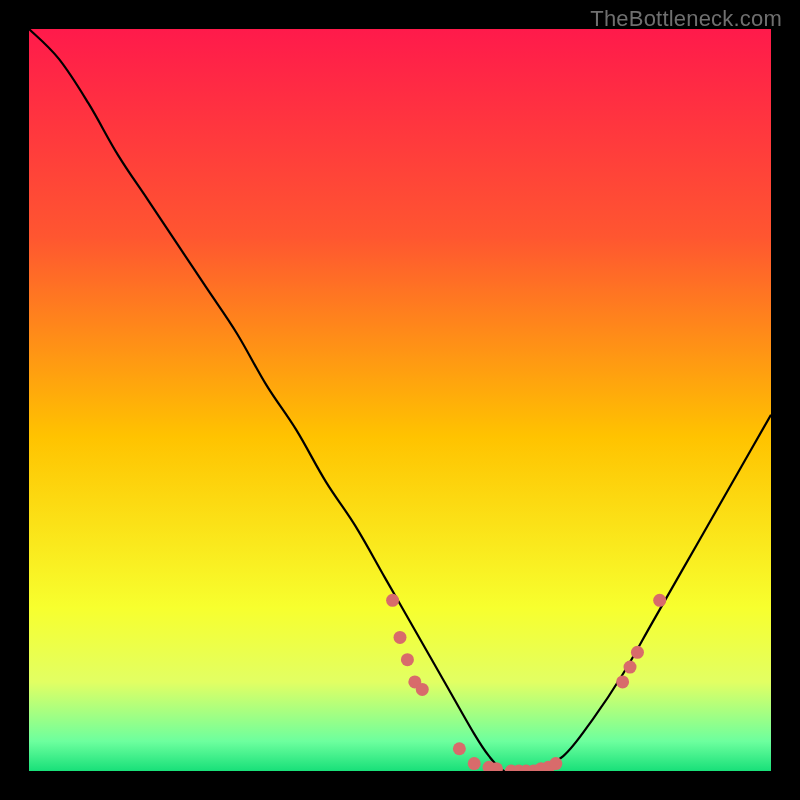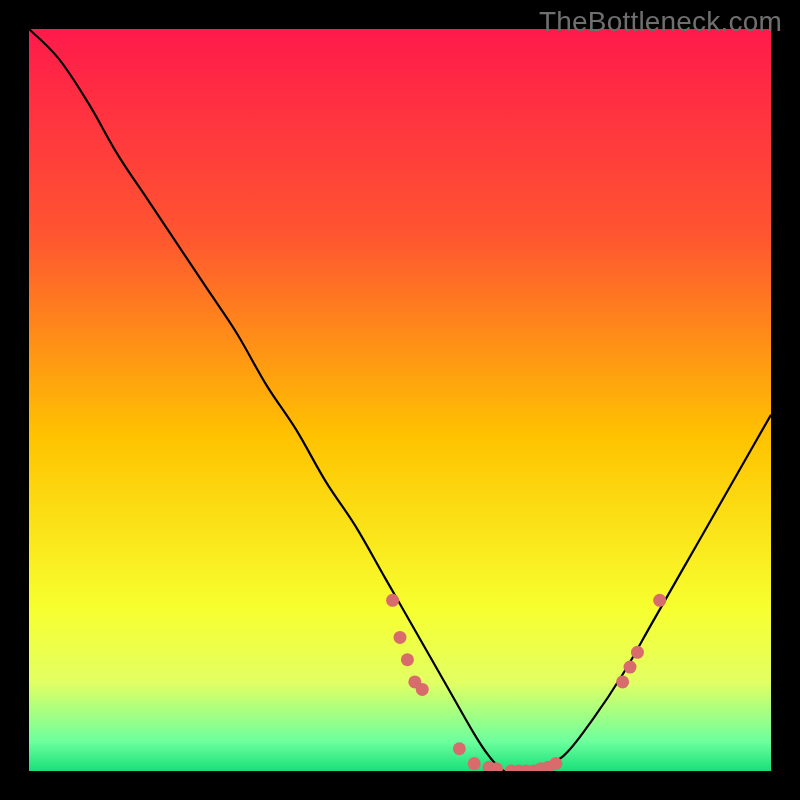--- a/index.html
+++ b/index.html
@@ -9,21 +9,21 @@
     width: 800px;
     height: 800px;
     position: relative;
     font-family: Arial, sans-serif;
   }
   .watermark {
     position: absolute;
     top: 6px;
     right: 18px;
     color: #6f6f6f;
-    font-size: 28px;
+    font-size: 22px;
     font-weight: 500;
     letter-spacing: 0.2px;
     z-index: 10;
   }
   .plot {
     position: absolute;
     left: 29px;
     top: 29px;
     width: 742px;
     height: 742px;

